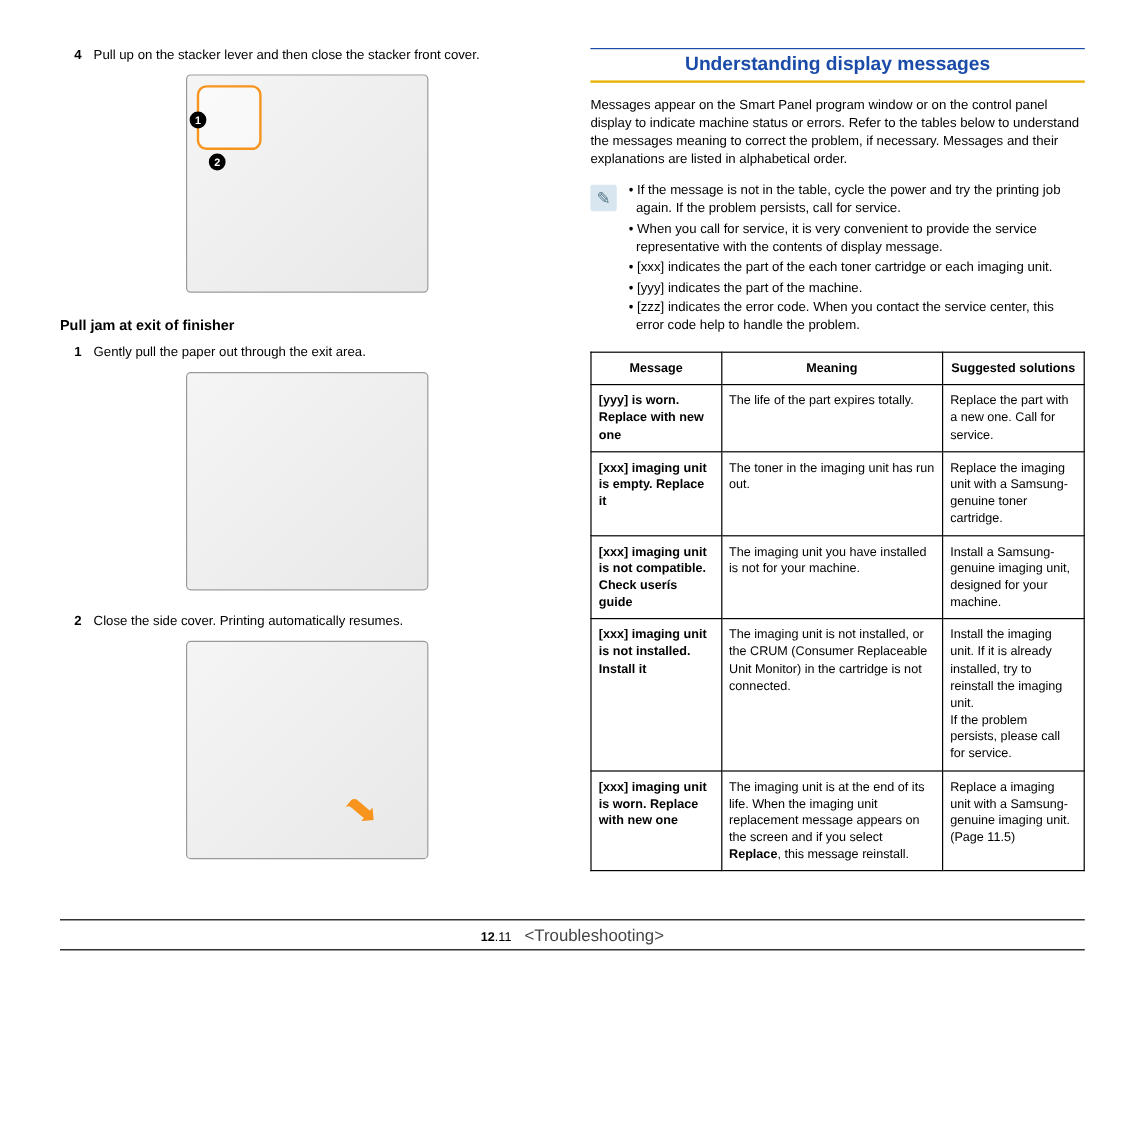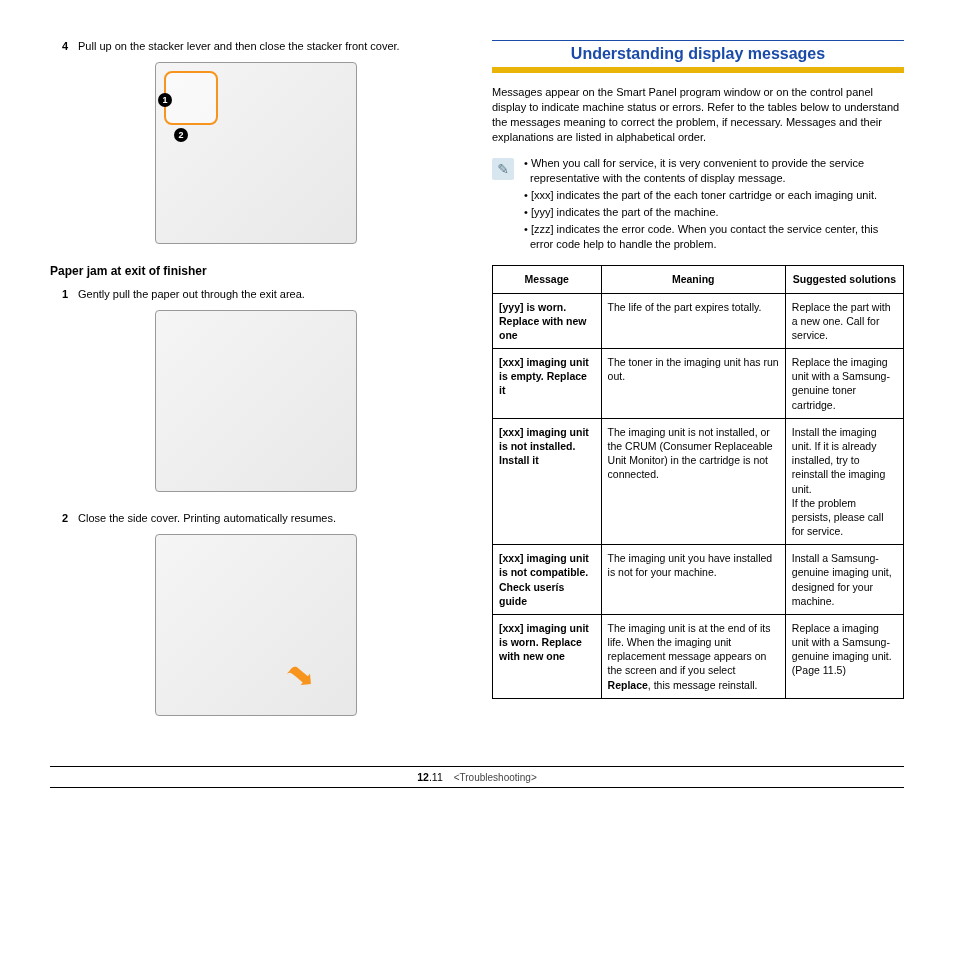--- a/index.html
+++ b/index.html
@@ -57,21 +57,21 @@
     font-size: 12px;
     margin: 15px 0 10px 0;
   }
   .section-title {
     color: #1a4ba8;
     font-size: 16px;
     font-weight: bold;
     text-align: center;
     padding: 4px 0;
     border-top: 1px solid #1a4ba8;
-    border-bottom: 6px solid #eab308;
+    border-bottom: 2px solid #eab308;
     margin-bottom: 12px;
   }
   .intro {
     margin-bottom: 12px;
     line-height: 1.35;
   }
   .note-block {
     display: flex;
     gap: 8px;
     margin-bottom: 12px;
@@ -166,21 +166,21 @@
     border-top: 1px solid #000;
     border-bottom: 1px solid #000;
     text-align: center;
     font-size: 10.5px;
   }
   .footer .pg {
     font-weight: bold;
   }
   .footer .sec {
     color: #444;
-    font-size: 10px;
+    font-size: 14px;
     margin-left: 8px;
   }
   .bold-inline { font-weight: bold; }
 </style>
 </head>
 <body>
 
 <div class="page">
 
   <div class="col">
@@ -191,21 +191,21 @@
     </div>
 
     <div class="figure">
       <div class="printer-placeholder">
         <div class="callout"></div>
         <div class="badge" style="top:30px;left:2px">1</div>
         <div class="badge" style="top:65px;left:18px">2</div>
       </div>
     </div>
 
-    <div class="subheading">Paper jam at exit of finisher</div>
+    <div class="subheading">Pull jam at exit of finisher</div>
 
     <div class="step">
       <div class="step-num">1</div>
       <div class="step-text">Gently pull the paper out through the exit area.</div>
     </div>
 
     <div class="figure">
       <div class="printer-placeholder"></div>
     </div>
 
@@ -225,20 +225,21 @@
   <div class="col">
 
     <div class="section-title">Understanding display messages</div>
 
     <div class="intro">Messages appear on the Smart Panel program window or on the control panel display to indicate machine status or errors. Refer to the tables below to understand the messages meaning to correct the problem, if necessary. Messages and their explanations are listed in alphabetical order.</div>
 
     <div class="note-block">
       <div class="note-icon">✎</div>
       <div>
         <ul class="note-list">
+          <li>If the message is not in the table, cycle the power and try the printing job again. If the problem persists, call for service.</li>
           <li>When you call for service, it is very convenient to provide the service representative with the contents of display message.</li>
           <li>[xxx] indicates the part of the each toner cartridge or each imaging unit.</li>
           <li>[yyy] indicates the part of the machine.</li>
           <li>[zzz] indicates the error code. When you contact the service center, this error code help to handle the problem.</li>
         </ul>
       </div>
     </div>
 
     <table class="msg">
       <thead>
@@ -253,29 +254,29 @@
           <td>[yyy] is worn. Replace with new one</td>
           <td style="font-weight:normal">The life of the part expires totally.</td>
           <td style="font-weight:normal">Replace the part with a new one. Call for service.</td>
         </tr>
         <tr>
           <td>[xxx] imaging unit is empty. Replace it</td>
           <td style="font-weight:normal">The toner in the imaging unit has run out.</td>
           <td style="font-weight:normal">Replace the imaging unit with a Samsung-genuine toner cartridge.</td>
         </tr>
         <tr>
+          <td>[xxx] imaging unit is not compatible. Check userís guide</td>
+          <td style="font-weight:normal">The imaging unit you have installed is not for your machine.</td>
+          <td style="font-weight:normal">Install a Samsung-genuine imaging unit, designed for your machine.</td>
+        </tr>
+        <tr>
           <td>[xxx] imaging unit is not installed. Install it</td>
           <td style="font-weight:normal">The imaging unit is not installed, or the CRUM (Consumer Replaceable Unit Monitor) in the cartridge is not connected.</td>
           <td style="font-weight:normal;white-space:pre-line">Install the imaging unit. If it is already installed, try to reinstall the imaging unit.
 If the problem persists, please call for service.</td>
-        </tr>
-        <tr>
-          <td>[xxx] imaging unit is not compatible. Check userís guide</td>
-          <td style="font-weight:normal">The imaging unit you have installed is not for your machine.</td>
-          <td style="font-weight:normal">Install a Samsung-genuine imaging unit, designed for your machine.</td>
         </tr>
         <tr>
           <td>[xxx] imaging unit is worn. Replace with new one</td>
           <td style="font-weight:normal">
             <span>The imaging unit is at the end of its life. When the imaging unit replacement message appears on the screen and if you select </span><span class="bold-inline">Replace</span><span>, this message reinstall.</span>
           </td>
           <td style="font-weight:normal">Replace a imaging unit with a Samsung-genuine imaging unit. (Page 11.5)</td>
         </tr>
       </tbody>
     </table>

